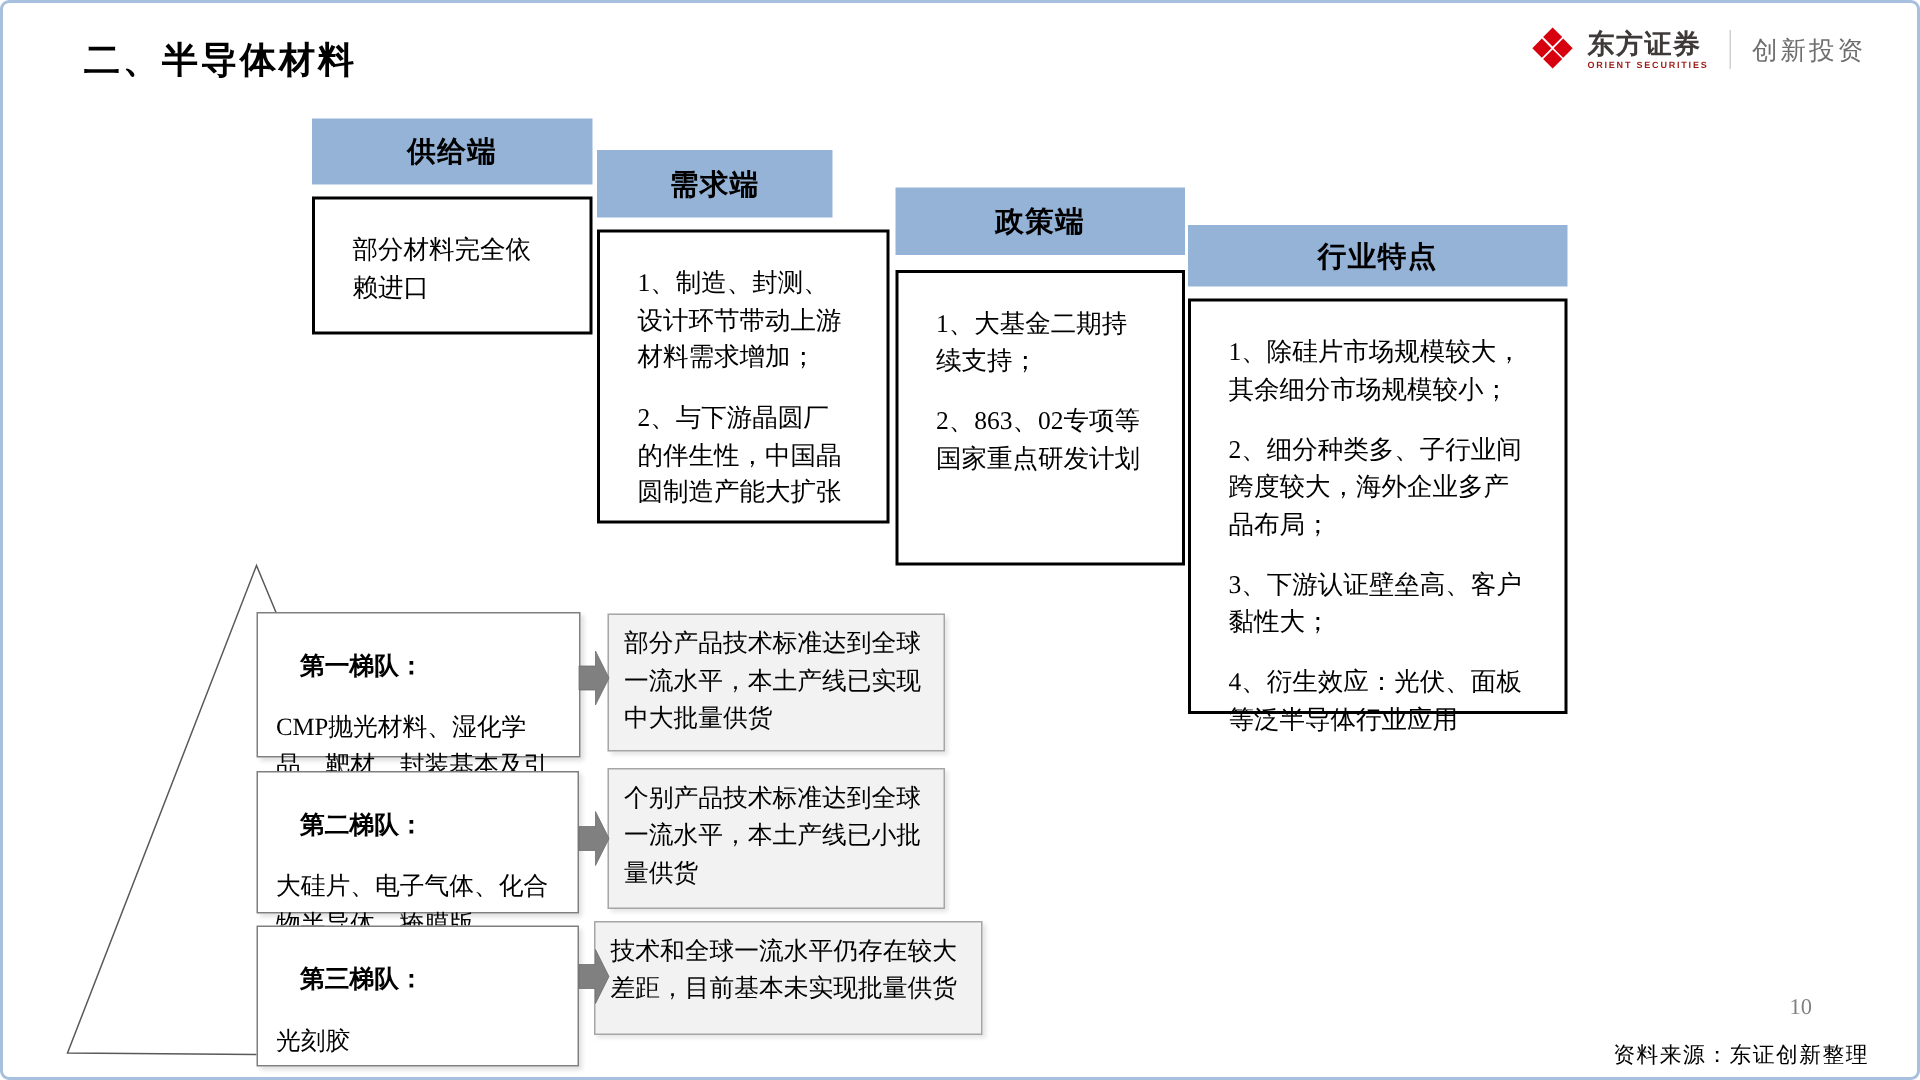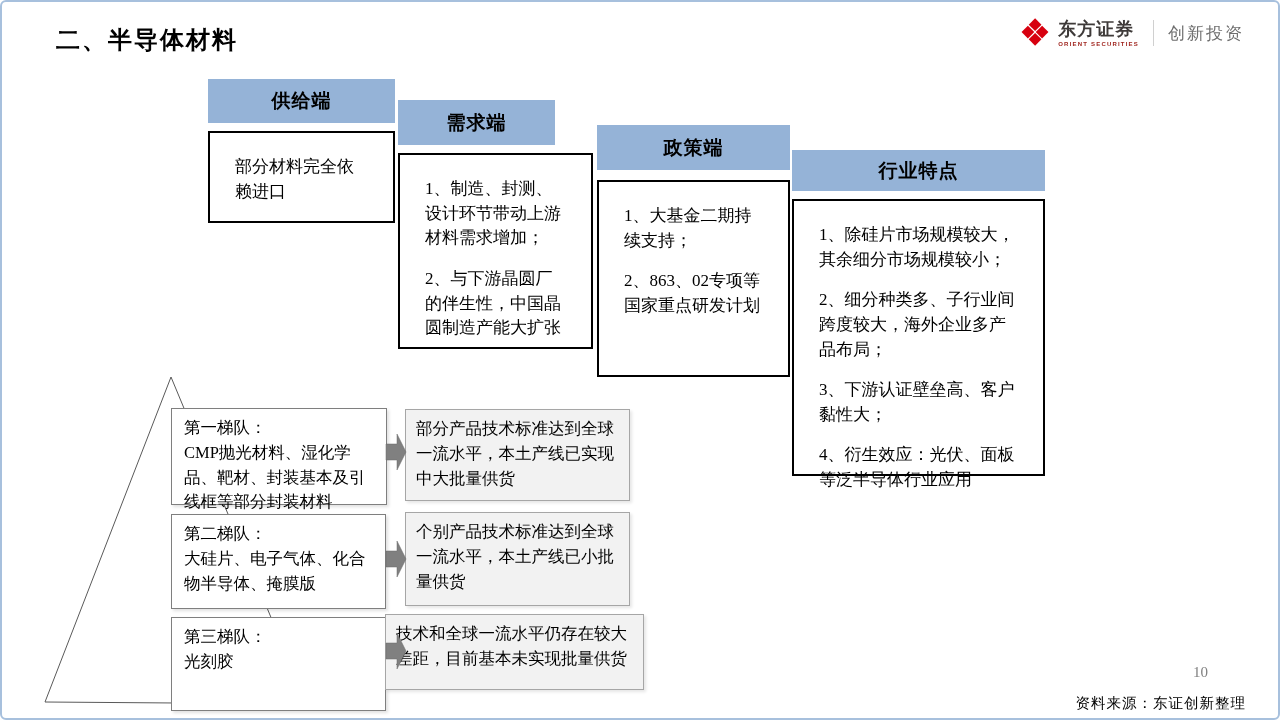--- a/index.html
+++ b/index.html
@@ -30,21 +30,21 @@
     padding:6px 9px;font-size:17px;line-height:1.45;color:#000;
   }
   .flow-body p{margin:16px;}
   
   .pyramid-svg{position:absolute;left:30px;top:365px;width:290px;height:345px;}
   .tier-box{
     position:absolute;background:#fff;border:1px solid #7f7f7f;box-sizing:border-box;
     padding:7px 12px;font-size:16.5px;line-height:1.5;color:#000;
     box-shadow:2px 2px 3px rgba(0,0,0,0.12);z-index:2;
   }
-  .tier-title{font-weight:normal;margin:0;}
+  .tier-title{font-weight:bold;margin:16px;}
   .tier-body{margin:0;}
   .result-box{
     position:absolute;background:#f2f2f2;border:1px solid #a6a6a6;box-sizing:border-box;
     padding:7px 10px;font-size:16.5px;line-height:1.5;color:#000;
     box-shadow:2px 2px 3px rgba(0,0,0,0.10);z-index:2;
   }
   .arrow-svg{position:absolute;width:22px;height:40px;z-index:3;}
   
   .page-number{position:absolute;right:70px;top:662px;font-size:15px;color:#808080;}
   .source-note{position:absolute;right:32px;top:692px;font-size:14.5px;color:#000;letter-spacing:1px;}
@@ -120,18 +120,18 @@
   </svg>
   <div class="result-box" style="left:403px;top:510px;width:225px;height:94px;">个别产品技术标准达到全球一流水平，本土产线已小批量供货</div>
 
   <div class="tier-box" style="left:169px;top:615px;width:215px;height:94px;">
     <p class="tier-title">第三梯队：</p>
     <p class="tier-body">光刻胶</p>
   </div>
   <svg class="arrow-svg" style="left:383px;top:629px;" viewBox="0 0 22 40">
     <polygon points="1,12 12,12 12,2 21,20 12,38 12,28 1,28" fill="#808080" stroke="#6a6a6a" stroke-width="0.5"></polygon>
   </svg>
-  <div class="result-box" style="left:383px;top:612px;width:259px;height:76px;">技术和全球一流水平仍存在较大差距，目前基本未实现批量供货</div>
+  <div class="result-box" style="left:394px;top:612px;width:259px;height:76px;">技术和全球一流水平仍存在较大差距，目前基本未实现批量供货</div>
 
   <div class="page-number">10</div>
   <div class="source-note">资料来源：东证创新整理</div>
 
 </div>
 
 </body></html>

